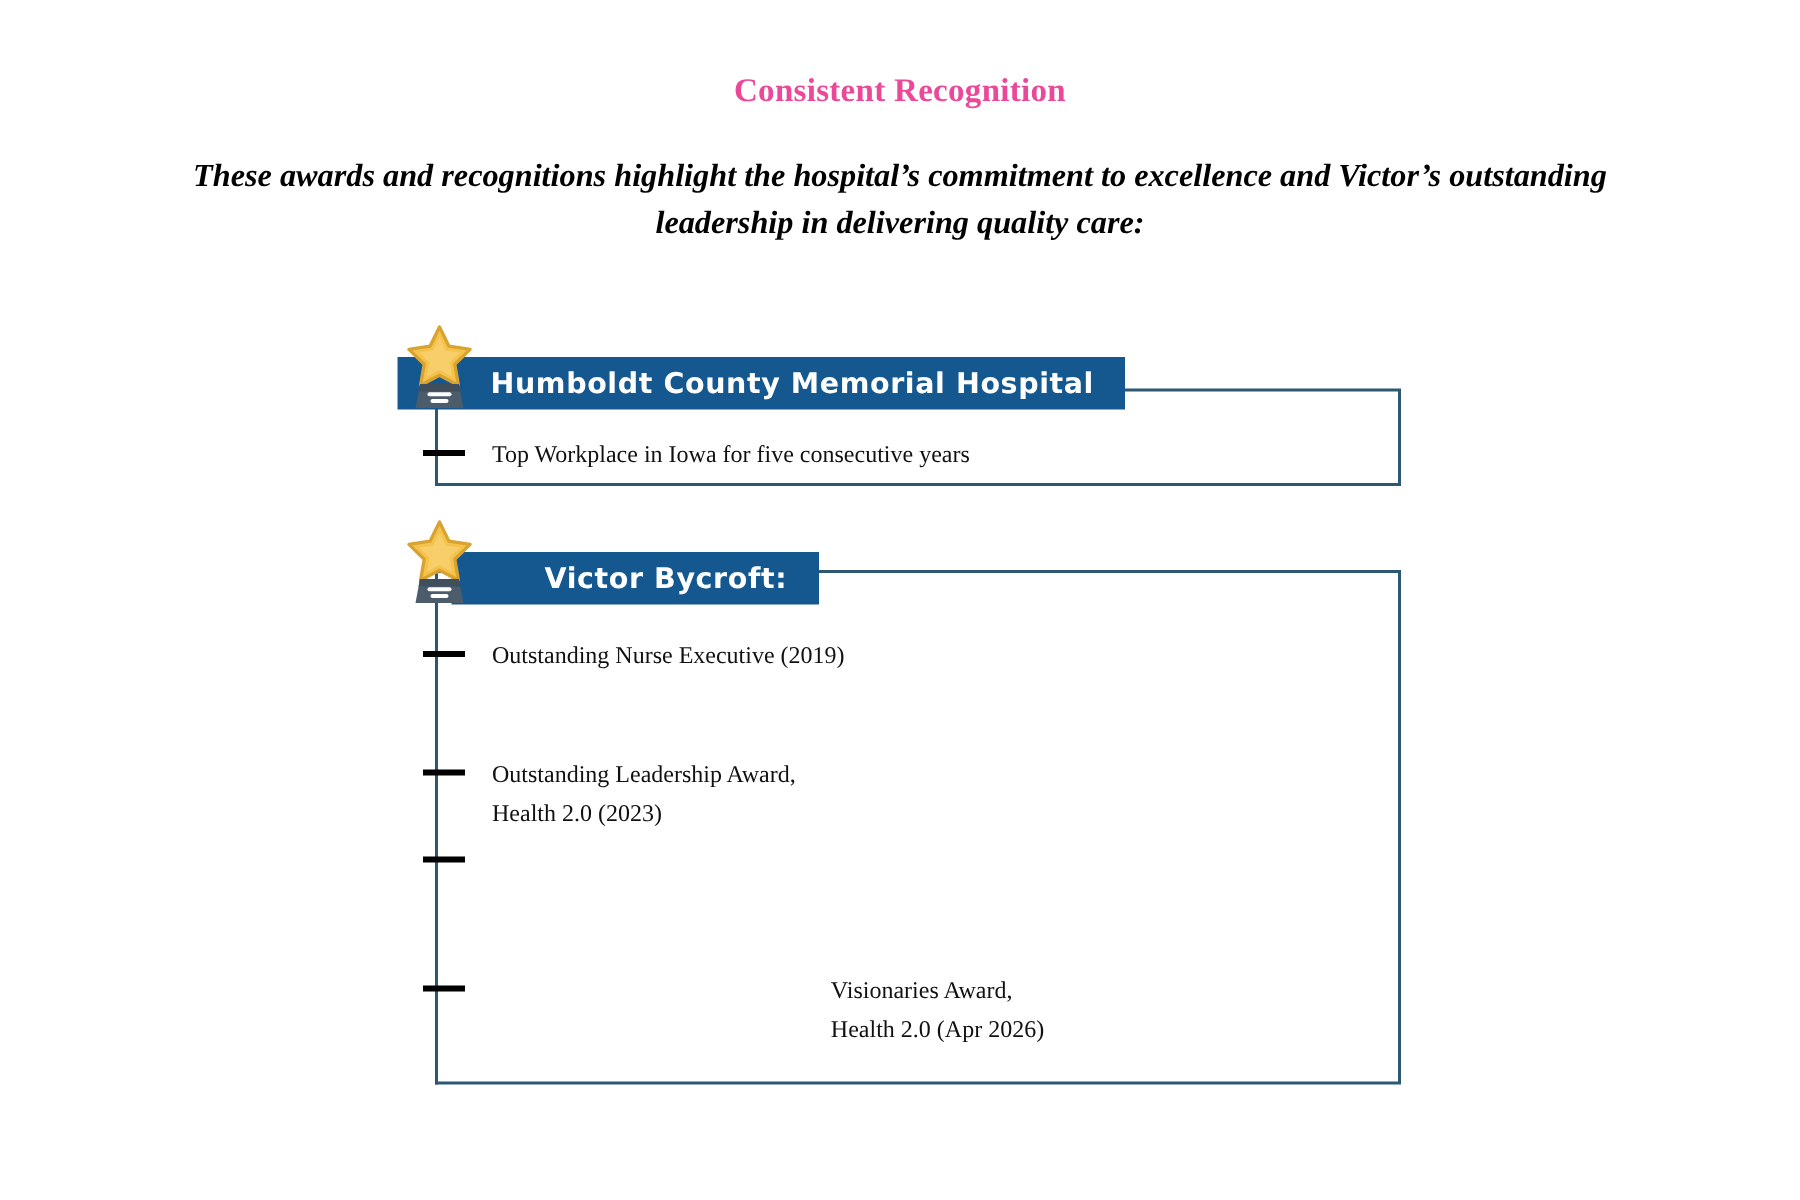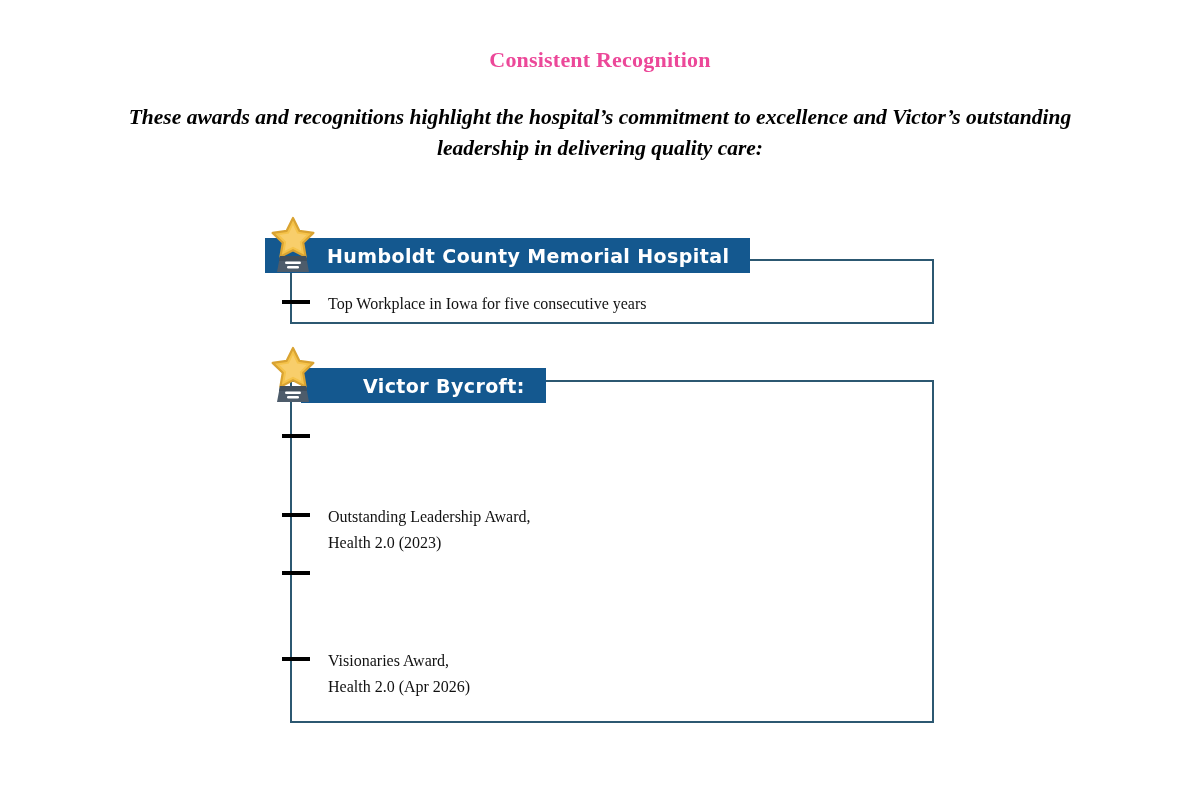--- a/index.html
+++ b/index.html
@@ -174,31 +174,32 @@
       <path d="M25 9 L29.2 17.6 L38.7 19 L31.8 25.7 L33.4 35.1 L25 30.7 L16.6 35.1 L18.2 25.7 L11.3 19 L20.8 17.6 Z" fill="#f8d277" opacity="0.75"></path>
       <path d="M12 40 L38 40 L41 56 L9 56 Z" fill="#4d5c6b"></path>
       <path d="M12 40 L38 40 L39 45 L11 45 Z" fill="#414f5c"></path>
       <rect x="17" y="45.5" width="16" height="2.6" rx="1.3" fill="#ffffff"></rect>
       <rect x="19" y="50" width="12" height="2.6" rx="1.3" fill="#ffffff"></rect>
     </svg>
   </span>
 
   <div class="bullet-item" style="left:282px; top:425px; width:640px;">
     <span class="bullet-dash"></span>
+    <span class="bullet-text">Outstanding Nurse Executive (2019)</span>
   </div>
 
   <div class="bullet-item" style="left:282px; top:504px; width:640px;">
     <span class="bullet-dash"></span>
     <span class="bullet-text">Outstanding Leadership Award,
 Health 2.0 (2023)</span>
   </div>
 
   <div class="bullet-item" style="left:282px; top:562px; width:640px;">
     <span class="bullet-dash"></span>
   </div>
 
-  <div class="bullet-item" style="left:282px; top:648px; width:640px;">
+  <div class="bullet-item" style="left:282px; top:648px; width:640px;justify-content:center;">
     <span class="bullet-dash"></span>
     <span class="bullet-text">Visionaries Award,
 Health 2.0 (Apr 2026)</span>
   </div>
 
 </div>
 
 </body></html>

